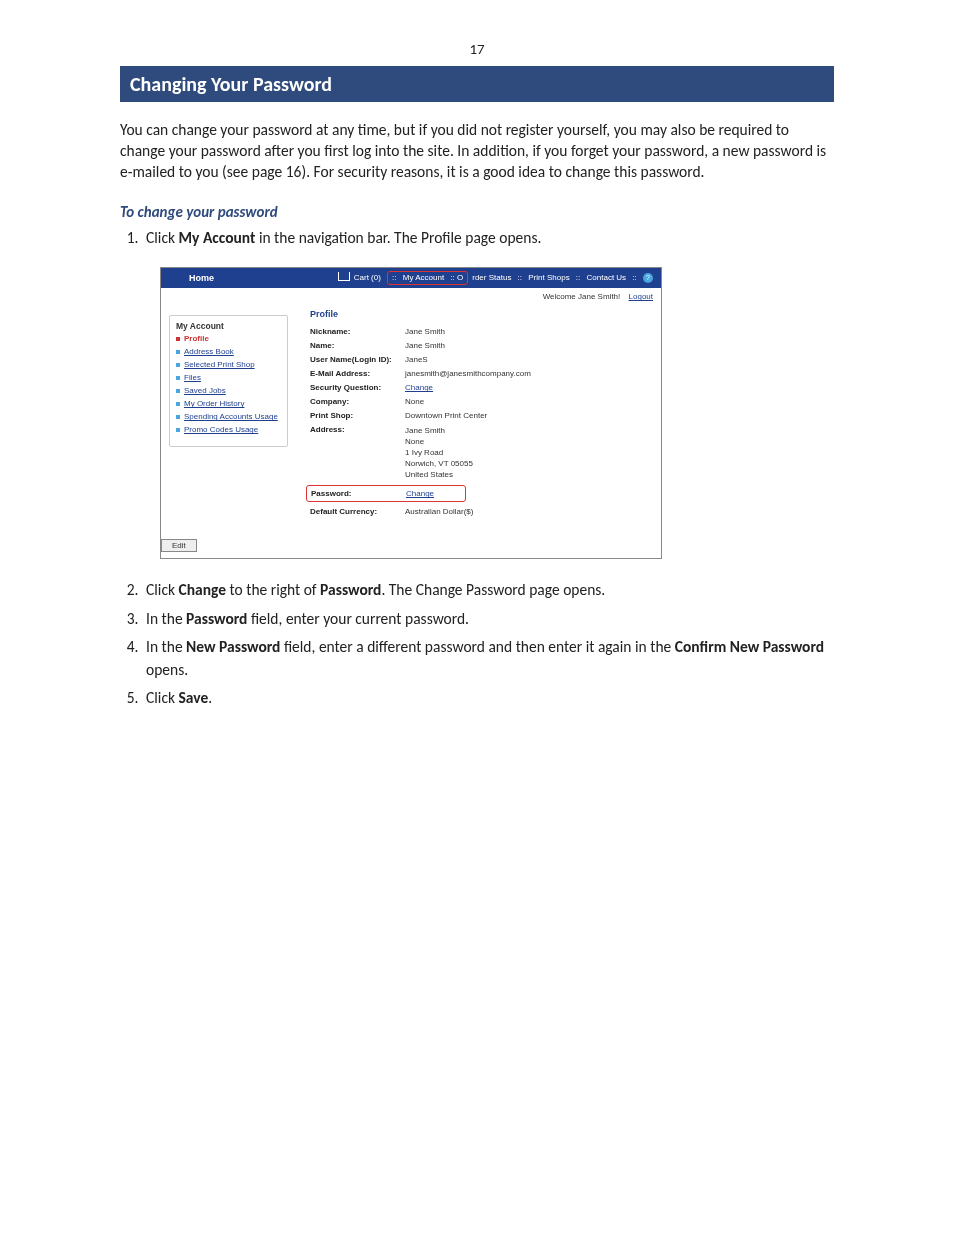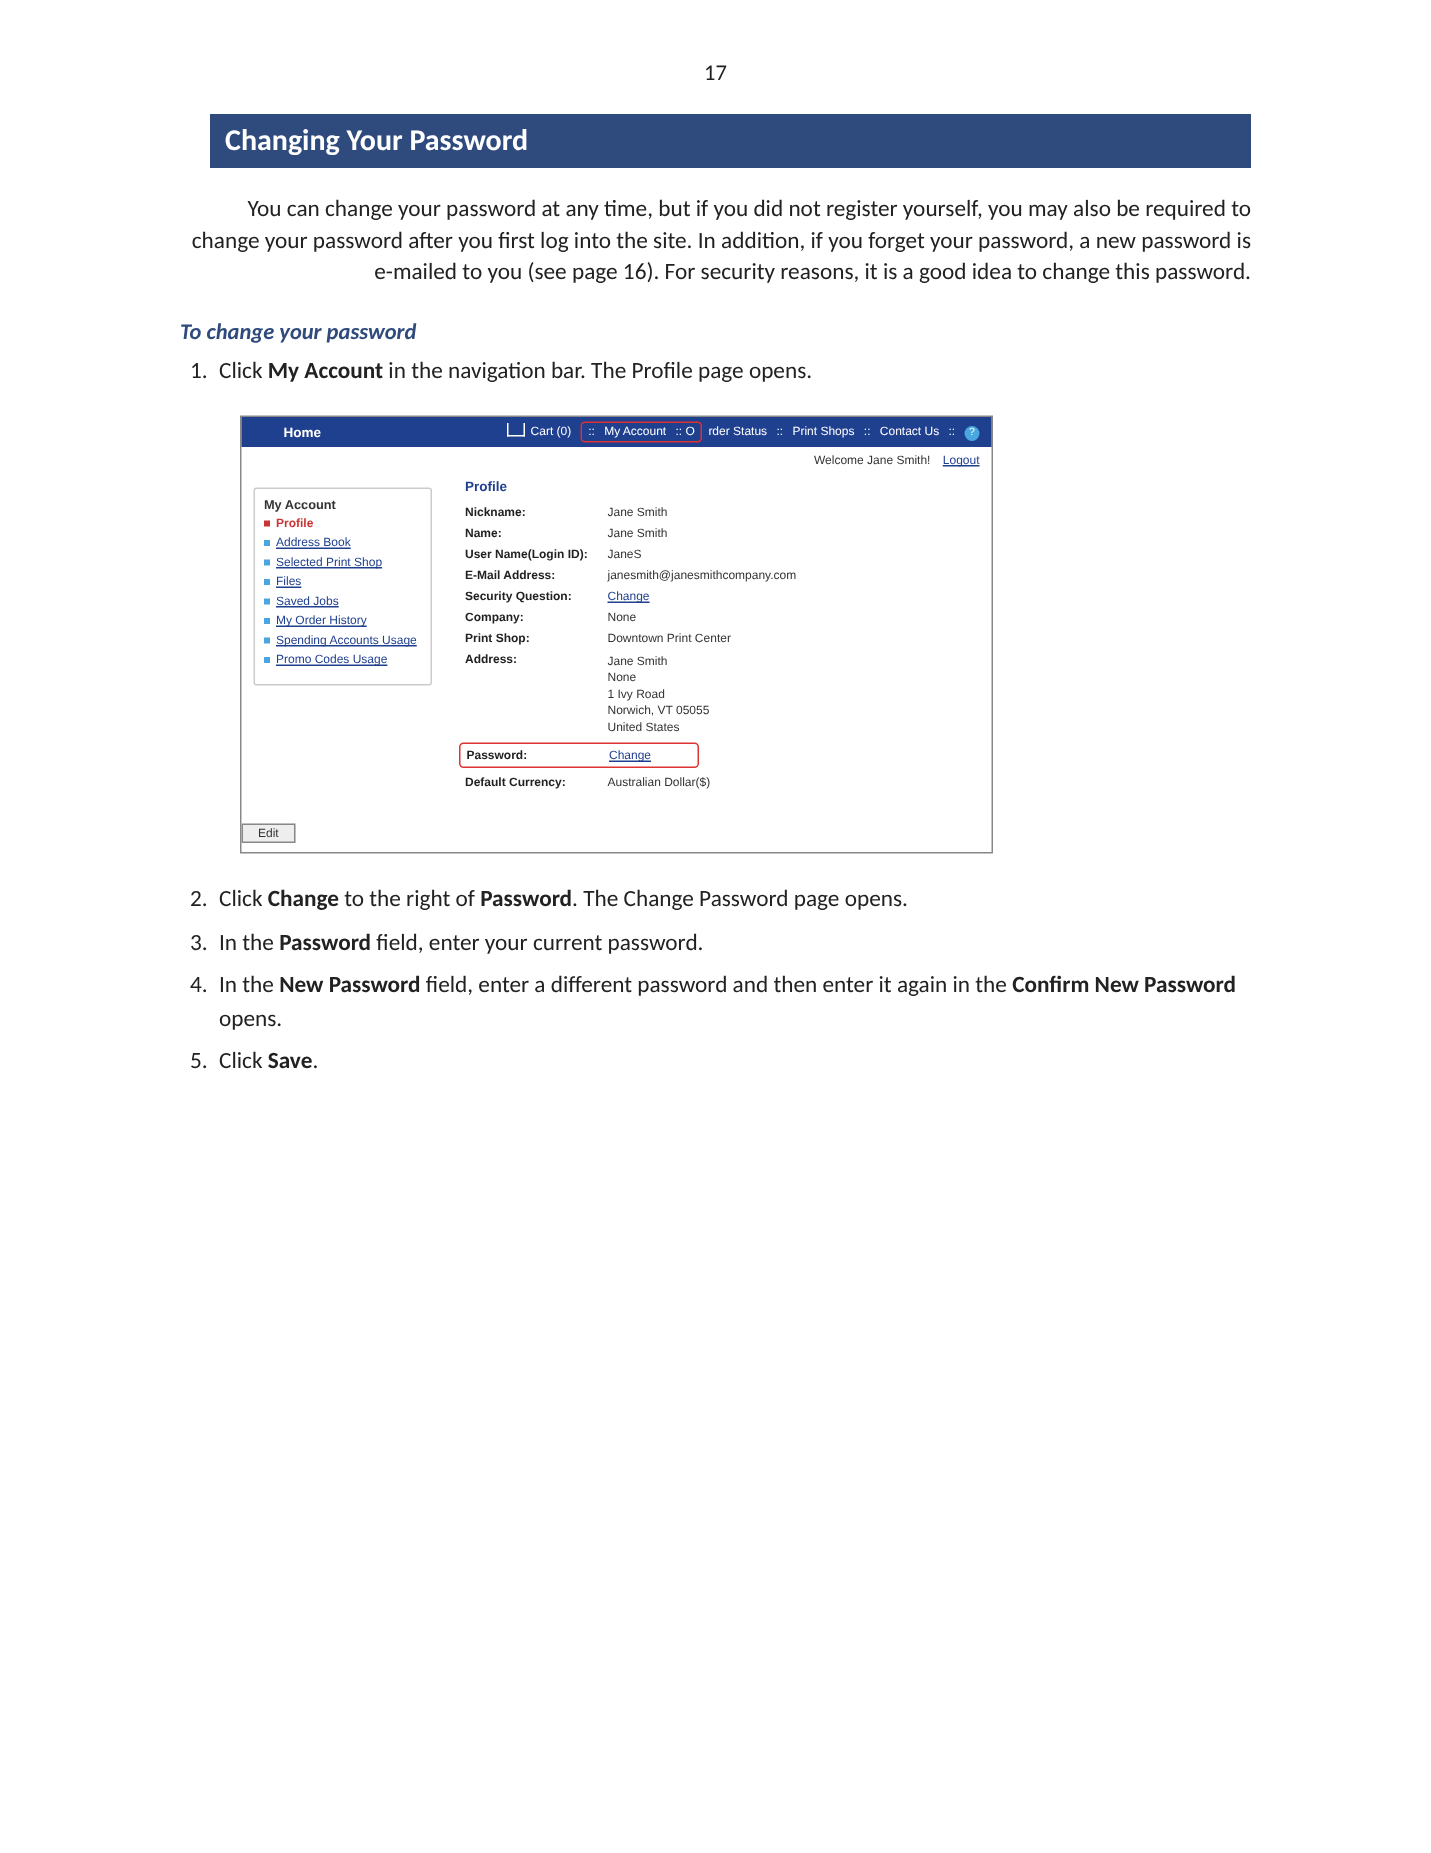--- a/index.html
+++ b/index.html
@@ -1,19 +1,19 @@
 <!DOCTYPE html>
 <html><head>
 <meta charset="utf-8">
 <style>
   html,body{margin:0;padding:0;background:#fff;font-family:Calibri,Arial,sans-serif;color:#222;}
   .page{width:954px;min-height:1235px;margin:0 auto;padding:40px 120px 0 120px;box-sizing:border-box;}
-  .page-num{text-align:center;font-size:15px;margin-bottom:18px;}
-  .banner{background:#2f4a7c;color:#fff;font-size:20px;font-weight:600;padding:6px 10px;margin-bottom:18px;margin-left:20px;}
-  .body-text{font-size:15.5px;line-height:1.35;margin-bottom:20px;text-align:right;}
+  .page-num{text-align:center;font-size:15px;margin-bottom:8px;}
+  .banner{background:#2f4a7c;color:#fff;font-size:20px;font-weight:600;padding:6px 10px;margin-bottom:18px;}
+  .body-text{font-size:15.5px;line-height:1.35;margin-bottom:20px;}
   .subhead{color:#2f4a7c;font-style:italic;font-weight:700;font-size:15px;margin:6px 0 6px 0;}
   ol.steps{font-size:15.5px;line-height:1.45;margin:0 0 0 22px;padding:0;}
   ol.steps > li{margin-bottom:6px;padding-left:4px;}
   ol.steps b{font-weight:700;}
   .shot{margin:18px 0 20px 40px;border:1px solid #888;width:500px;font-family:Verdana,Arial,sans-serif;font-size:8px;color:#333;background:#fff;}
   .navbar{background:#1f3f8f;color:#fff;display:flex;align-items:center;height:20px;}
   .nav-home{padding:0 14px;font-weight:700;font-size:9px;margin-left:14px;}
   .nav-spacer{flex:1;}
   .nav-right{font-size:8px;padding-right:6px;white-space:nowrap;}
   .nav-right span{margin:0 2px;}

